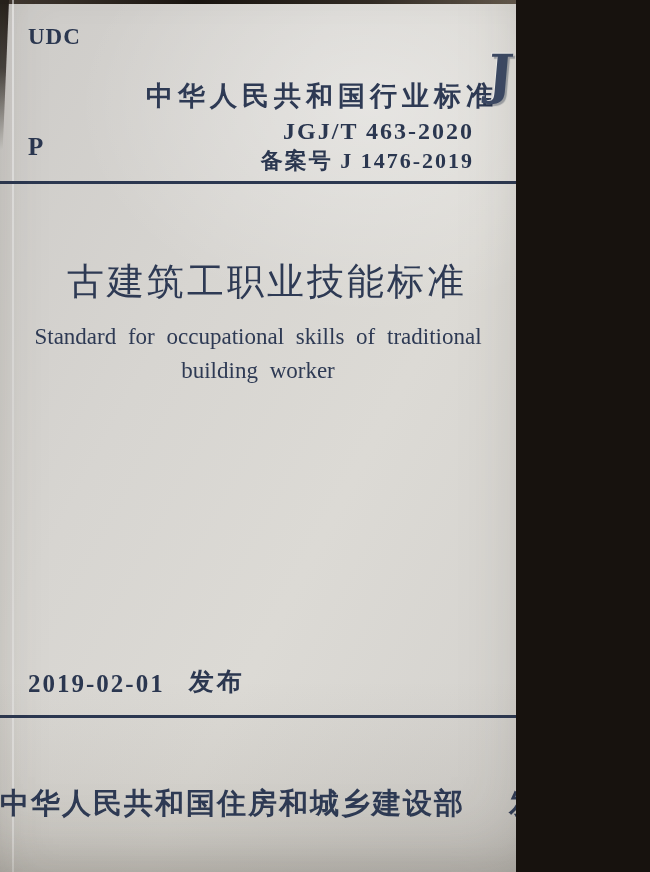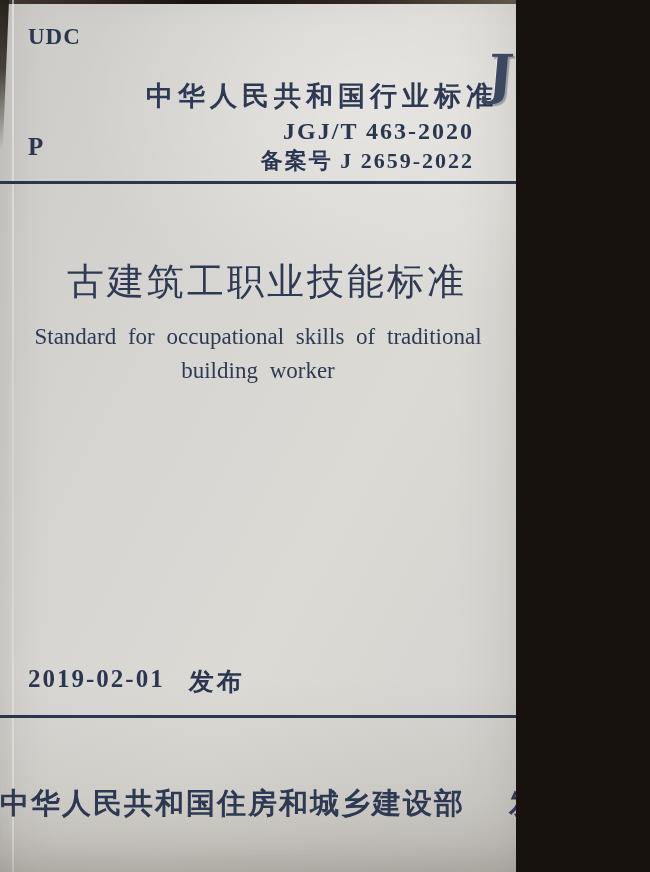--- a/index.html
+++ b/index.html
@@ -81,21 +81,21 @@
   .title-en {
     position:absolute; left:0; top:320px; width:100%;
     text-align:center;
     font-size:23px; line-height:34px; word-spacing:6px;
     color:#2e3a54;
   }
   .dates {
     position:absolute; left:28px; right:18px; top:665px;
     display:flex; justify-content:space-between; align-items:baseline;
   }
-  .date-group { display:flex; align-items:flex-start; gap:24px; white-space:nowrap; }
+  .date-group { display:flex; align-items:flex-end; gap:24px; white-space:nowrap; }
   .date-num   { font-weight:bold; font-size:25px; letter-spacing:2px; }
   .date-label {
     font-family:"Liberation Sans", sans-serif;
     font-weight:bold; font-size:25px; letter-spacing:3px;
   }
   .publisher {
     position:absolute; left:0; top:784px; width:100%;
     text-align:center; white-space:nowrap;
     font-family:"Liberation Sans", sans-serif;
     font-weight:bold; font-size:29px; letter-spacing:2px;
@@ -112,21 +112,21 @@
   <div class="edge-left"></div>
   <div class="crease"></div>
 
   <div class="udc">UDC</div>
 
   <div class="category">中华人民共和国行业标准</div>
 
   <div class="logo">JGJ</div>
 
   <div class="stdno">JGJ/T 463-2020</div>
-  <div class="recordno">备案号 J 2659-2022</div>
+  <div class="recordno">备案号 J 1476-2019</div>
 
   <div class="p-label">P</div>
 
   <div class="rule rule-top"></div>
 
   <div class="title-cn">古建筑工职业技能标准</div>
 
   <div class="title-en">
     <div>Standard for occupational skills of traditional</div>
     <div>building worker</div>

